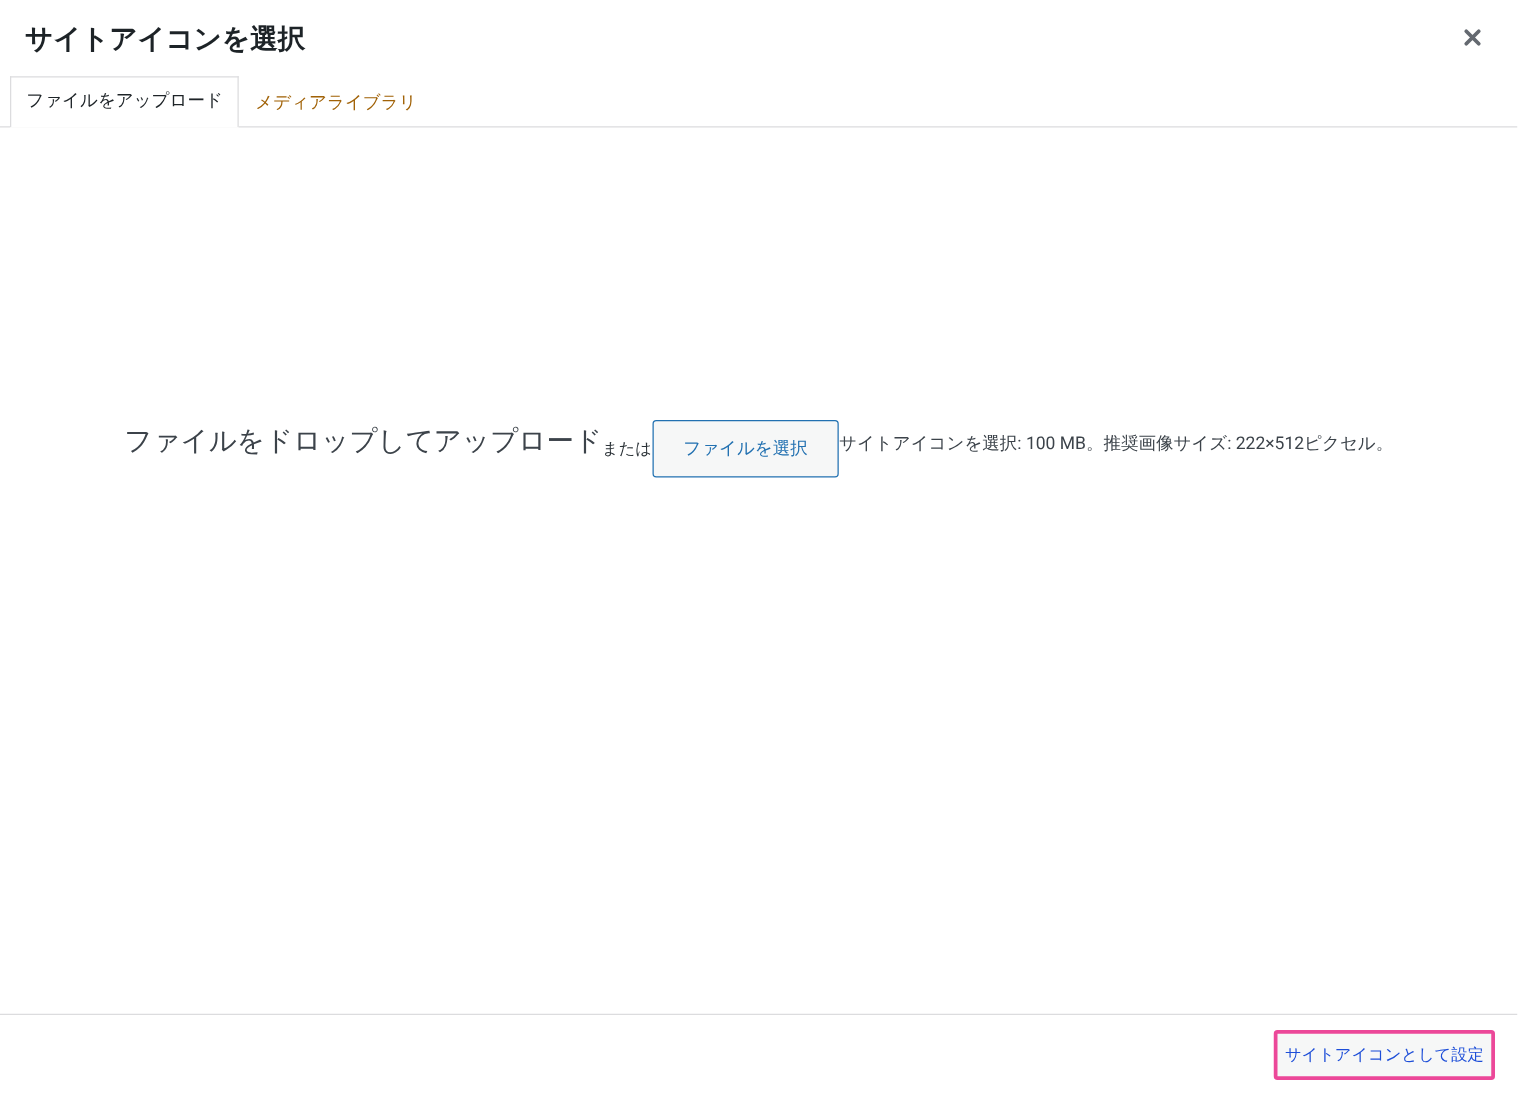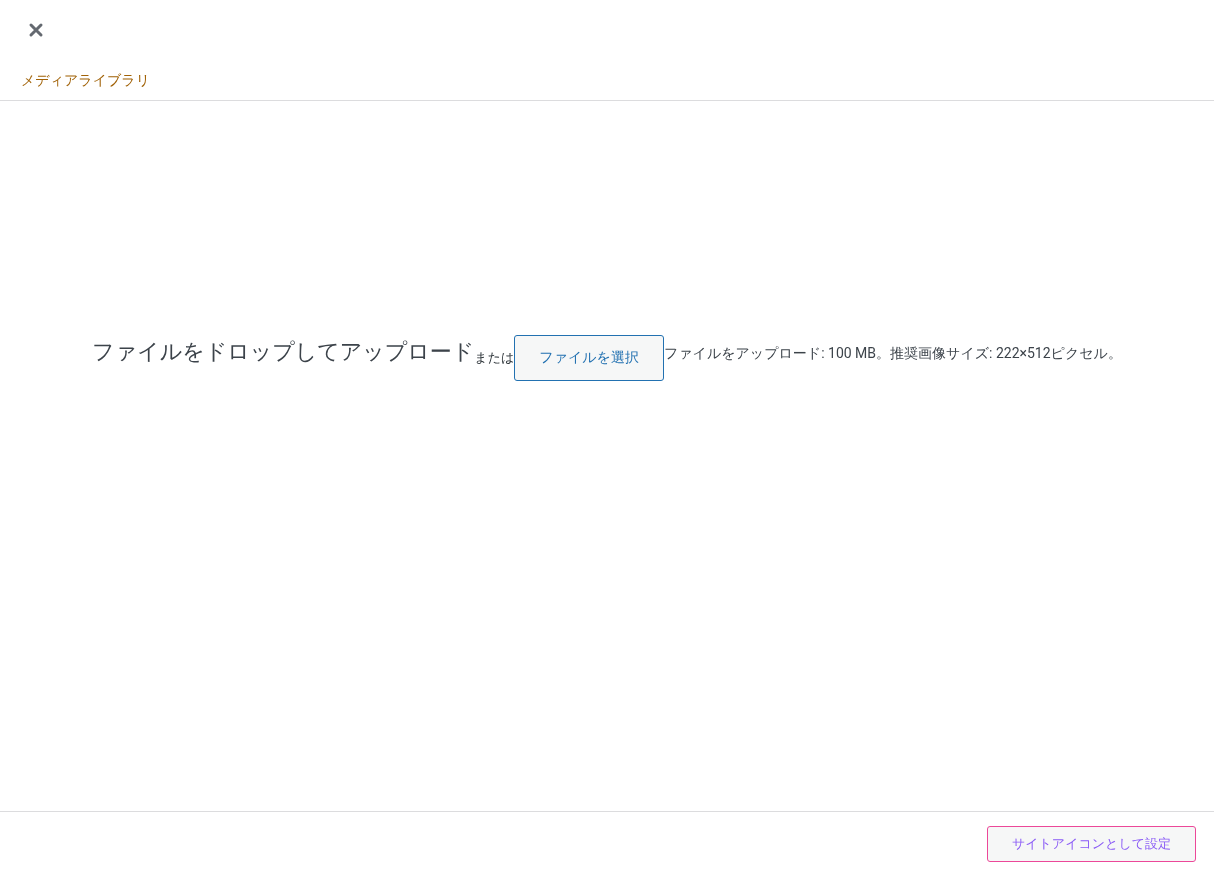--- a/index.html
+++ b/index.html
@@ -101,49 +101,51 @@
       right: 0;
       height: 64px;
       border-top: 1px solid #dcdcde;
       display: flex;
       align-items: center;
       justify-content: flex-end;
       padding: 0 18px;
       background: #fff;
     }
     .primary-button {
-      padding: 8px 24px;
+      padding: 8px 6px;
       font-size: 13px;
-      color: #8b5cf6;
+      color: #1d4ed8;
       background: #f6f7f7;
-      border: 1px solid #ec4899;
+      border: 3px solid #ec4899;
       border-radius: 3px;
       cursor: not-allowed;
     }
   </style>
 </head>
 <body>
 
 <div class="modal-header">
+  <h1 class="modal-title">サイトアイコンを選択</h1>
   <button class="close-button">
     <span>
       <svg width="16" height="16" viewBox="0 0 16 16" fill="currentColor">
         <path d="M3 3 L13 13 M13 3 L3 13" stroke="currentColor" stroke-width="3" stroke-linecap="round"></path>
       </svg>
     </span>
   </button>
 </div>
 
 <div class="tab-bar">
+  <button class="tab active">ファイルをアップロード</button>
   <button class="tab">メディアライブラリ</button>
 </div>
 
 <div class="content-area">
   <div class="drop-title">ファイルをドロップしてアップロード</div>
   <div class="or-text">または</div>
   <button class="select-files-button">ファイルを選択</button>
-  <div class="hint-text">ファイルをアップロード: 100 MB。</div>
+  <div class="hint-text">サイトアイコンを選択: 100 MB。</div>
   <div class="hint-text">推奨画像サイズ: 222×512ピクセル。</div>
 </div>
 
 <div class="modal-footer">
   <button class="primary-button">サイトアイコンとして設定</button>
 </div>
 
 </body></html>

